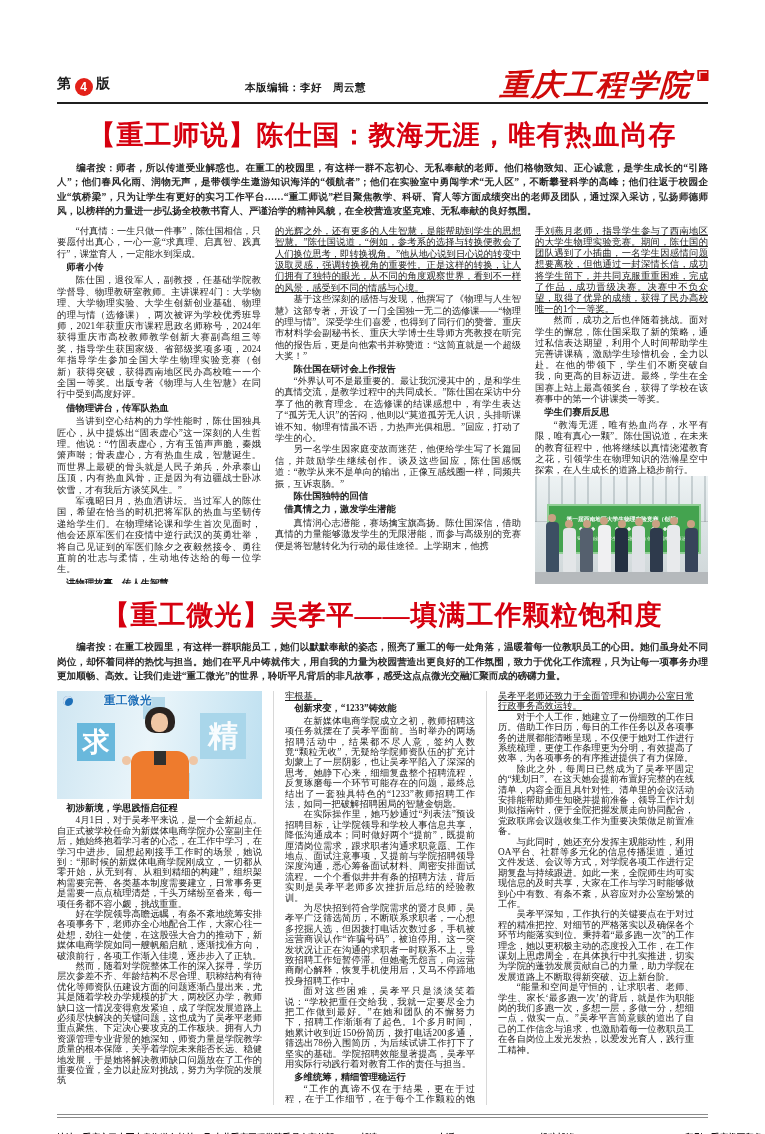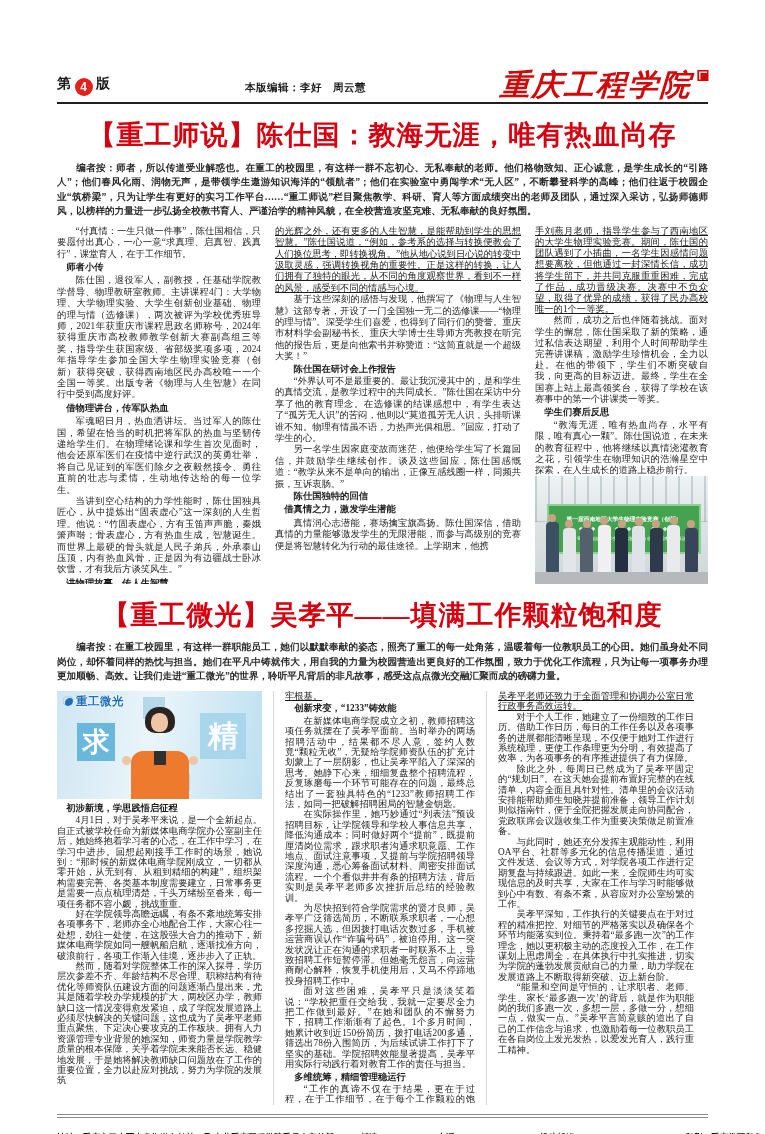--- a/index.html
+++ b/index.html
@@ -80,21 +80,21 @@
   .ph2-hair{position:absolute;left:50%;top:16px;width:30px;height:26px;margin-left:-15px;
             background:#2a2320;border-radius:14px 14px 10px 10px;}
   .ph2-face{position:absolute;left:50%;top:22px;width:17px;height:19px;margin-left:-8.5px;
             background:#efc6a5;border-radius:45%;}
   .ph2-body{position:absolute;left:50%;bottom:0;width:58px;height:48px;margin-left:-29px;
             background:#ee7b2d;border-radius:12px 12px 0 0;}
   .ph2-collar{position:absolute;left:50%;bottom:34px;width:12px;height:14px;margin-left:-6px;background:#30302e;}
   .ph2-fist{position:absolute;bottom:34px;width:9px;height:9px;border-radius:50%;background:#efc6a5;}
   .ph2-fist.l{left:50%;margin-left:-38px;} .ph2-fist.r{left:50%;margin-left:29px;}
   .ph2-logo{position:absolute;left:6px;top:5px;display:flex;align-items:center;
-            font-family:Liberation Serif, serif;}
+            font-family:Liberation Mono, monospace;gap:28px;}
   .ph2-logo-circle{width:10px;height:10px;border-radius:50%;background:#1d6fb8;margin-right:3px;
             box-shadow:inset 2px 2px 0 rgba(255,255,255,.8);}
   .ph2-logo-text{color:#1d6fb8;font-weight:900;font-size:11.5px;letter-spacing:.5px;
             text-shadow:0 0 2px #fff,0 0 2px #fff;}
   
   .frule{border-top:4px double #8a8a8a;margin-top:9px;}
   .fline{display:flex;column-gap:26px;white-space:nowrap;margin-top:14px;
          font-size:8.6px;font-weight:700;color:#111;}
 </style>
 </head>
@@ -107,26 +107,26 @@
     <div class="editors">本版编辑：李好　周云慧</div>
     <div class="masthead"><span>重庆工程学院</span><span class="seal"></span></div>
   </header>
   <div class="rule"></div>
 
   <section>
     <h1 class="title1">【重工师说】陈仕国：教海无涯，唯有热血尚存</h1>
     <p class="ednote"><b>编者按：</b><span>师者，所以传道受业解惑也。在重工的校园里，有这样一群不忘初心、无私奉献的老师。他们格物致知、正心诚意，是学生成长的“引路人”；他们春风化雨、润物无声，是带领学生遨游知识海洋的“领航者”；他们在实验室中勇闯学术“无人区”，不断攀登科学的高峰；他们往返于校园企业“筑桥梁”，只为让学生有更好的实习工作平台……“重工师说”栏目聚焦教学、科研、育人等方面成绩突出的老师及团队，通过深入采访，弘扬师德师风，以榜样的力量进一步弘扬全校教书育人、严谨治学的精神风貌，在全校营造攻坚克难、无私奉献的良好氛围。</span></p>
     <div class="cols cols1">
       <div class="col c1">
-        <p class="p">“付真情：一生只做一件事”，陈仕国相信，只要愿付出真心，一心一意“求真理、启真智、践真行”，课堂育人，在于工作细节。</p>
+        <p class="p">“付真情：一生只做一件事”，陈仕国相信，只要愿付出真心，一心一意“求真理、启真智、践真行”，课堂育人，一定能水到渠成。</p>
         <h4 class="sub">师者小传</h4>
         <p class="p">陈仕国，退役军人，副教授，任基础学院教学督导、物理教研室教师。主讲课程4门：大学物理、大学物理实验、大学生创新创业基础、物理的理与情（选修课），两次被评为学校优秀班导师，2021年获重庆市课程思政名师称号，2024年获得重庆市高校教师教学创新大赛副高组三等奖，指导学生获国家级、省部级奖项多项，2024年指导学生参加全国大学生物理实验竞赛（创新）获得突破，获得西南地区民办高校唯一一个全国一等奖。出版专著《物理与人生智慧》在同行中受到高度好评。</p>
         <h4 class="sub">借物理讲台，传军队热血</h4>
+        <p class="p">当讲到空心结构的力学性能时，陈仕国独具匠心，从中提炼出“固表虚心”这一深刻的人生哲理。他说：“竹固表虚心，方有玉笛声声脆，秦娥箫声啭；骨表虚心，方有热血生成，智慧诞生。而世界上最硬的骨头就是人民子弟兵，外承泰山压顶，内有热血风骨，正是因为有边疆战士卧冰饮雪，才有我后方谈笑风生。”</p>
         <p class="p">军魂昭日月，热血洒讲坛。当过军人的陈仕国，希望在恰当的时机把将军队的热血与坚韧传递给学生们。在物理绪论课和学生首次见面时，他会还原军医们在疫情中逆行武汉的英勇壮举，将自己见证到的军医们除夕之夜毅然接令、勇往直前的壮志与柔情，生动地传达给的每一位学生。</p>
-        <p class="p">当讲到空心结构的力学性能时，陈仕国独具匠心，从中提炼出“固表虚心”这一深刻的人生哲理。他说：“竹固表虚心，方有玉笛声声脆，秦娥箫声啭；骨表虚心，方有热血生成，智慧诞生。而世界上最硬的骨头就是人民子弟兵，外承泰山压顶，内有热血风骨，正是因为有边疆战士卧冰饮雪，才有我后方谈笑风生。”</p>
         <h4 class="sub">讲物理故事，传人生智慧</h4>
 
       </div>
       <div class="col c2">
         <p class="p cont">的光辉之外，还有更多的人生智慧，是能帮助到学生的思想智慧。”陈仕国说道，“例如，参考系的选择与转换便教会了人们换位思考，即转换视角。”他从地心说到日心说的转变中汲取灵感，强调转换视角的重要性。正是这样的转换，让人们拥有了独特的眼光，从不同的角度观察世界，看到不一样的风景，感受到不同的情感与心境。</p>
         <p class="p">基于这些深刻的感悟与发现，他撰写了《物理与人生智慧》这部专著，开设了一门全国独一无二的选修课——“物理的理与情”。深受学生们喜爱，也得到了同行们的赞誉。重庆市材料学会副秘书长、重庆大学博士生导师方亮教授在听完他的报告后，更是向他索书并称赞道：“这简直就是一个超级大奖！”</p>
         <p class="cap">陈仕国在研讨会上作报告</p>
         <p class="p">“外界认可不是最重要的。最让我沉浸其中的，是和学生的真情交流，是教学过程中的共同成长。”陈仕国在采访中分享了他的教育理念。在选修课的结课感想中，有学生表达了“孤芳无人识”的苦闷，他则以“莫道孤芳无人识，头排听课谁不知。物理有情虽不语，力热声光俱相思。”回应，打动了学生的心。</p>
         <p class="p">另一名学生因家庭变故而迷茫，他便给学生写了长篇回信，并鼓励学生继续创作。谈及这些回应，陈仕国感慨道：“教学从来不是单向的输出，正像互感线圈一样，同频共振，互诉衷肠。”</p>
         <p class="cap">陈仕国独特的回信</p>

